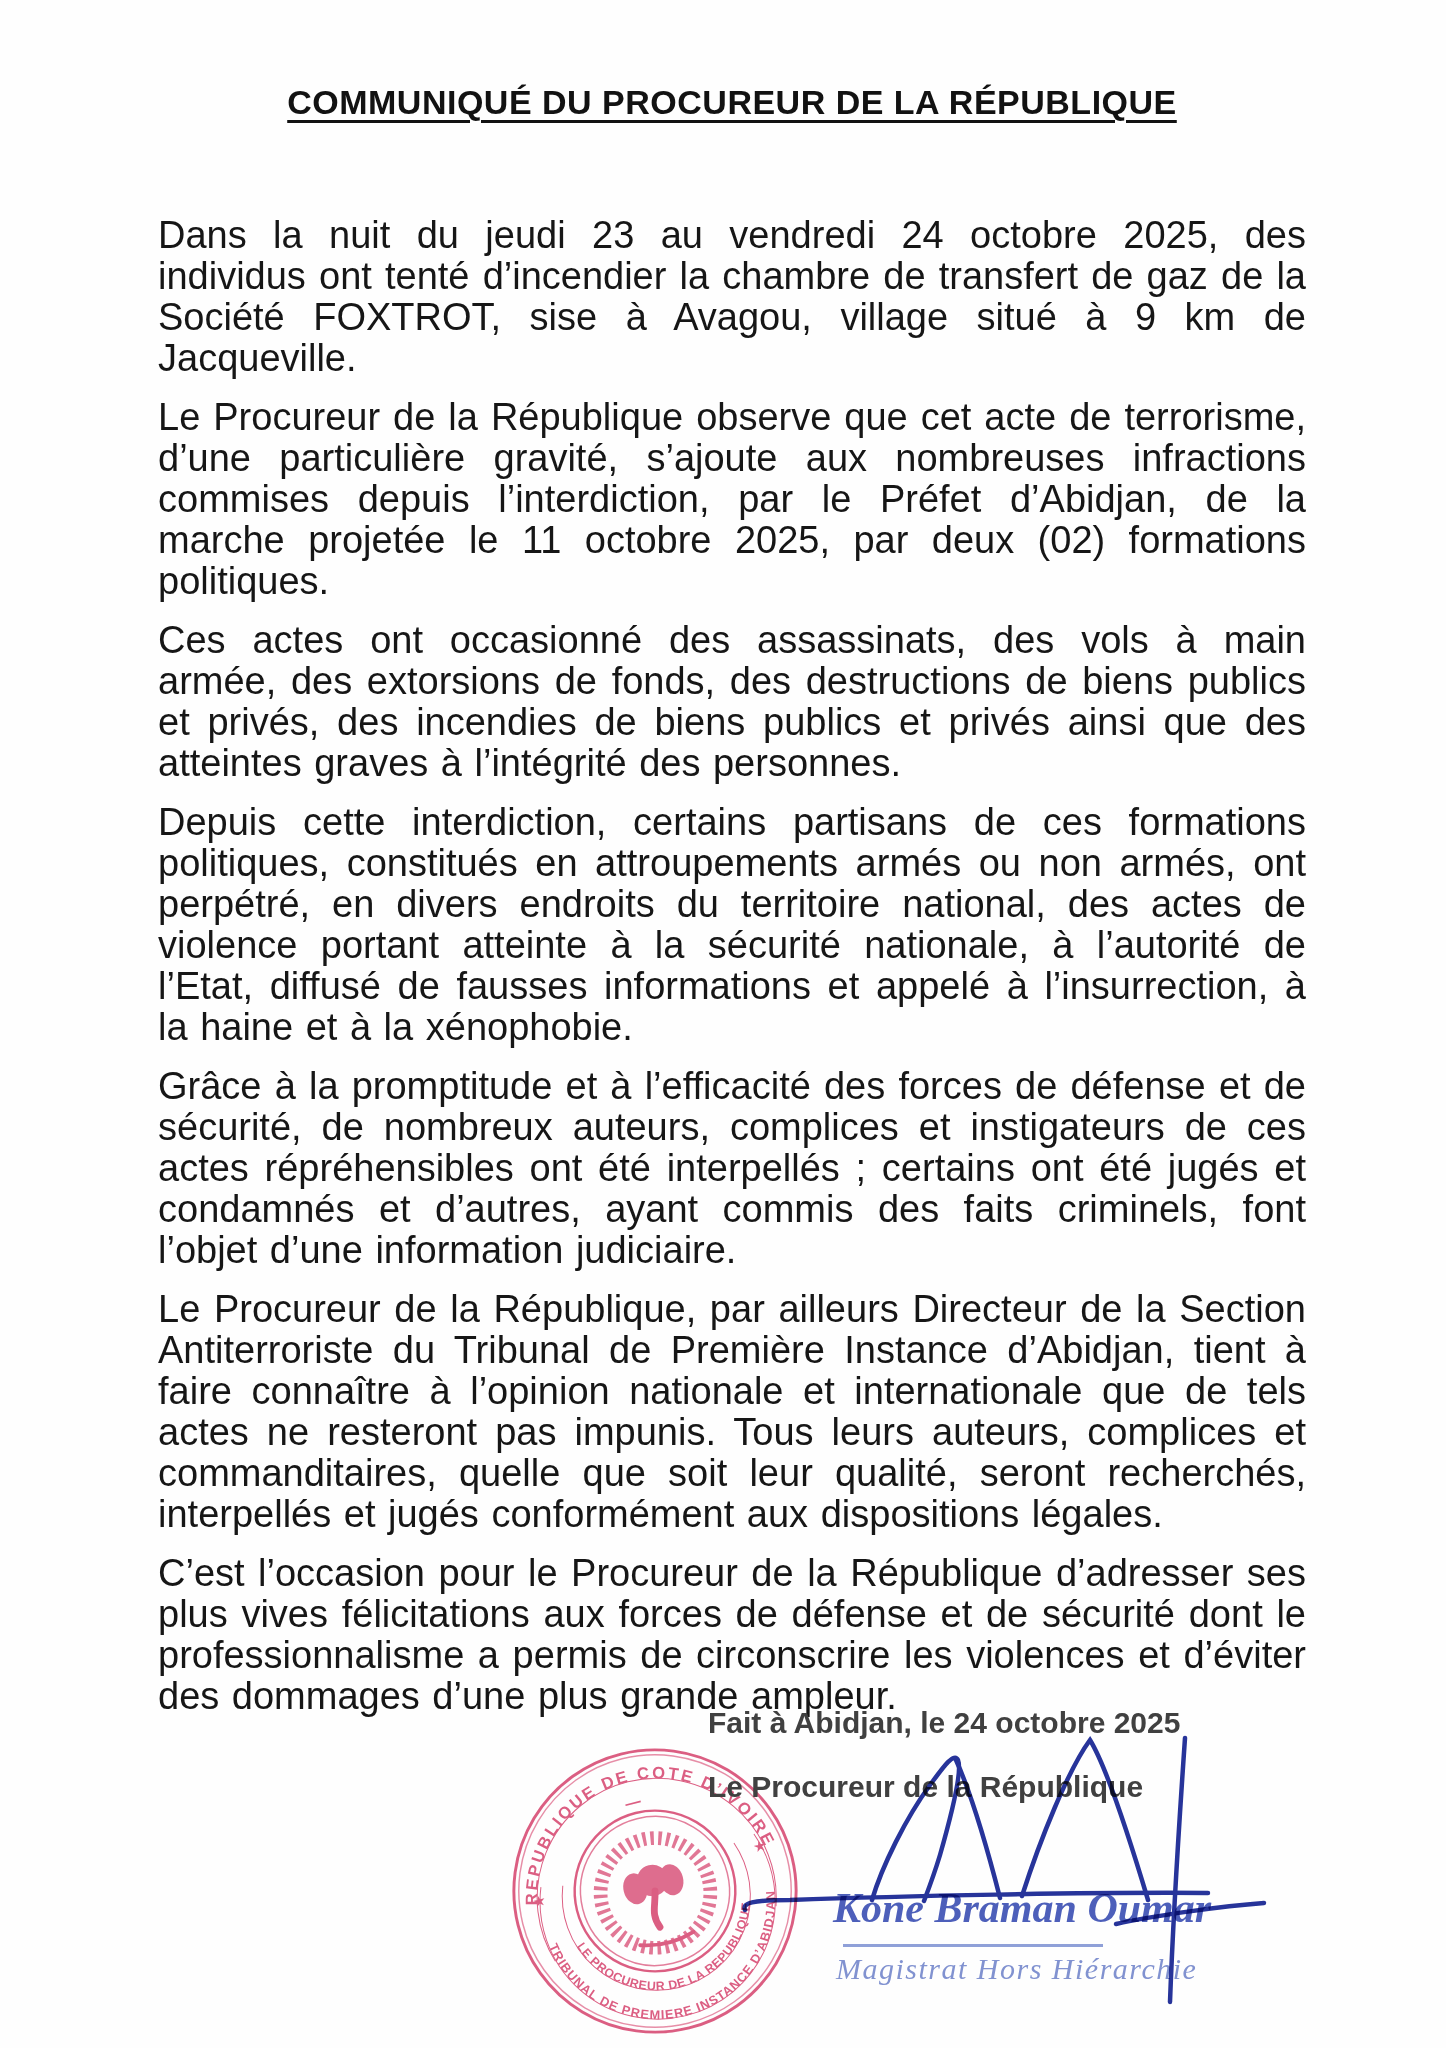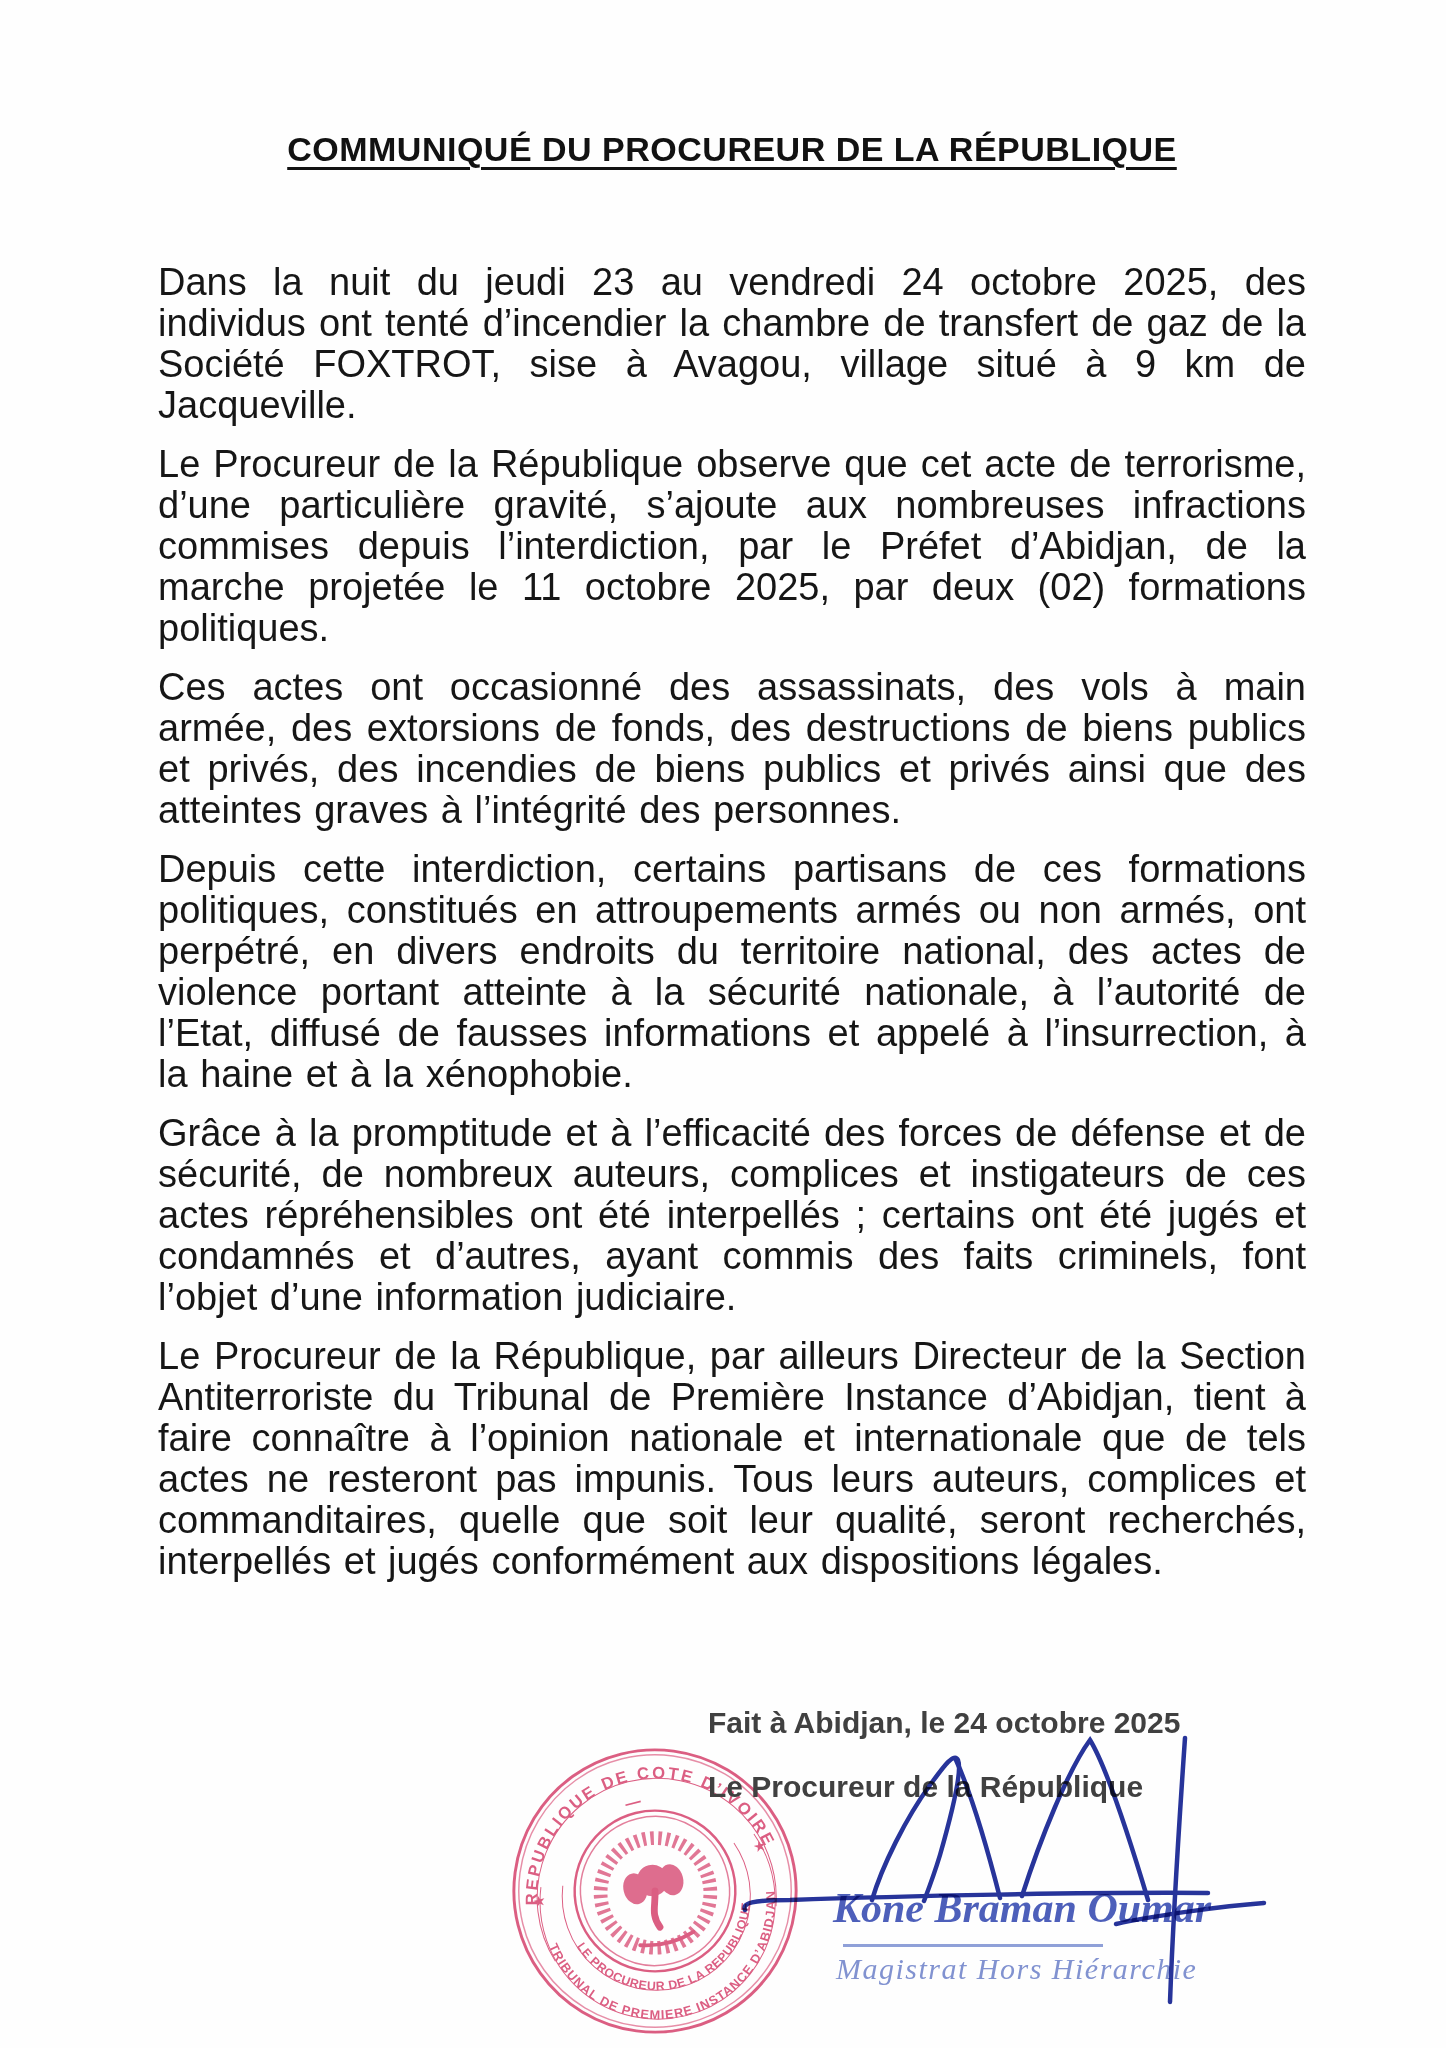--- a/index.html
+++ b/index.html
@@ -8,21 +8,20 @@
     width:1446px;height:2048px;
     background:#fefefe;
     overflow:hidden;
     font-family:"Liberation Sans",sans-serif;
     color:#141414;
   }
   .content{
     position:absolute;
     left:158px;top:78px;
     width:1148px;
-    margin-top:47px;
   }
   .title{
     text-align:center;
     font-weight:bold;
     font-size:34px;
     line-height:49px;
     letter-spacing:.5px;
     color:#121212;
     margin:0 0 88px 0;
   }
@@ -107,20 +106,21 @@
       <span class="tline">COMMUNIQUÉ DU PROCUREUR DE LA RÉPUBLIQUE</span><br>
     </h1>
 
     <div class="body-text">
       <p>Dans la nuit du jeudi 23 au vendredi 24 octobre 2025, des individus ont tenté d’incendier la chambre de transfert de gaz de la Société FOXTROT, sise à Avagou, village situé à 9 km de Jacqueville.</p>
       <p>Le Procureur de la République observe que cet acte de terrorisme, d’une particulière gravité, s’ajoute aux nombreuses infractions commises depuis l’interdiction, par le Préfet d’Abidjan, de la marche projetée le 11 octobre 2025, par deux (02) formations politiques.</p>
       <p>Ces actes ont occasionné des assassinats, des vols à main armée, des extorsions de fonds, des destructions de biens publics et privés, des incendies de biens publics et privés ainsi que des atteintes graves à l’intégrité des personnes.</p>
       <p>Depuis cette interdiction, certains partisans de ces formations politiques, constitués en attroupements armés ou non armés, ont perpétré, en divers endroits du territoire national, des actes de violence portant atteinte à la sécurité nationale, à l’autorité de l’Etat, diffusé de fausses informations et appelé à l’insurrection, à la haine et à la xénophobie.</p>
       <p>Grâce à la promptitude et à l’efficacité des forces de défense et de sécurité, de nombreux auteurs, complices et instigateurs de ces actes répréhensibles ont été interpellés ; certains ont été jugés et condamnés et d’autres, ayant commis des faits criminels, font l’objet d’une information judiciaire.</p>
       <p>Le Procureur de la République, par ailleurs Directeur de la Section Antiterroriste du Tribunal de Première Instance d’Abidjan, tient à faire connaître à l’opinion nationale et internationale que de tels actes ne resteront pas impunis. Tous leurs auteurs, complices et commanditaires, quelle que soit leur qualité, seront recherchés, interpellés et jugés conformément aux dispositions légales.</p>
+      <p>C’est l’occasion pour le Procureur de la République d’adresser ses plus vives félicitations aux forces de défense et de sécurité dont le professionnalisme a permis de circonscrire les violences et d’éviter des dommages d’une plus grande ampleur.</p>
     </div>
   </div>
 
   <div class="closing-line fait">Fait à Abidjan, le 24 octobre 2025</div>
   <div class="closing-line proc">Le Procureur de la République</div>
 
   <div class="stamp-wrap">
     <svg viewBox="0 0 300 300" width="294" height="294">
       <g transform="rotate(-14 150 150)" fill="none" stroke="#d84872">
         <circle cx="150" cy="150" r="144" stroke-width="3"></circle>

